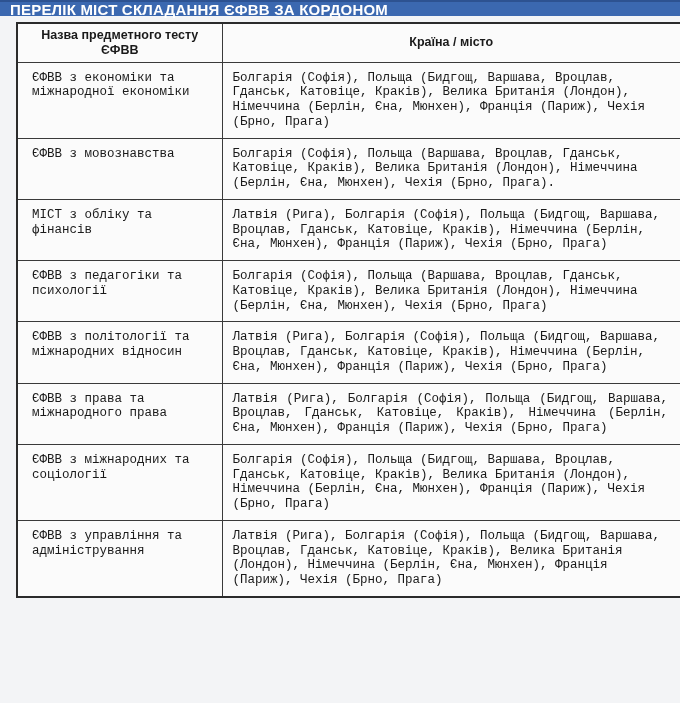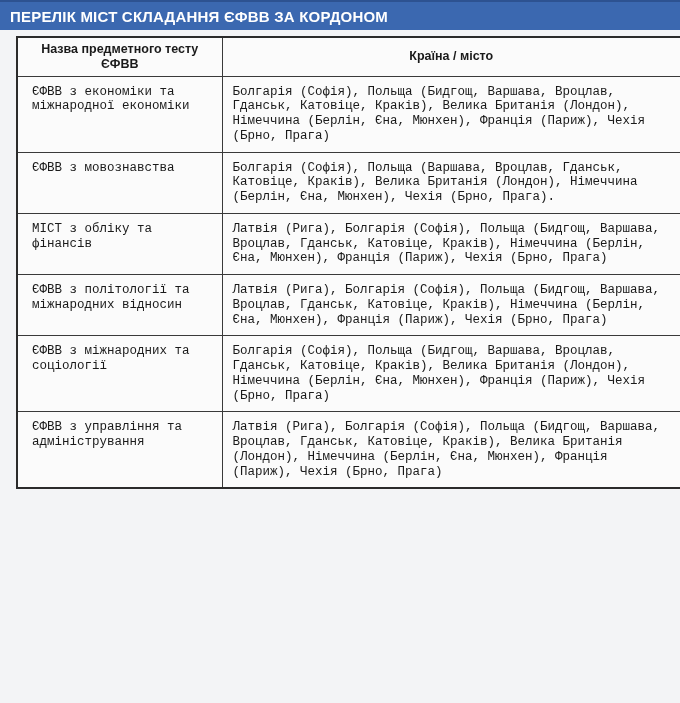--- a/index.html
+++ b/index.html
@@ -17,21 +17,21 @@
   body{
     background:var(--page-bg);
     font-family:"Liberation Sans","DejaVu Sans",sans-serif;
     color:var(--text);
     width:680px;
     min-height:703px;
   }
   .title-bar{
     background:var(--title-bar-bg);
     border-top:2px solid var(--title-bar-edge);
-    height:30px;
+    height:16px;
     display:flex;
     align-items:center;
     padding:0 10px;
   }
   .title-bar span{
     color:var(--title-text);
     font-weight:bold;
     font-size:15px;
     letter-spacing:0.2px;
     white-space:nowrap;
@@ -99,22 +99,30 @@
         </tr>
         <tr>
           <td class="test-cell">ЄФВВ з мовознавства</td>
           <td class="loc-cell">Болгарія (Софія), Польща (Варшава, Вроцлав, Гданськ, Катовіце, Краків), Велика Британія (Лондон), Німеччина (Берлін, Єна, Мюнхен), Чехія (Брно, Прага).</td>
         </tr>
         <tr>
           <td class="test-cell">МІСТ з обліку та фінансів</td>
           <td class="loc-cell">Латвія (Рига), Болгарія (Софія), Польща (Бидгощ, Варшава, Вроцлав, Гданськ, Катовіце, Краків), Німеччина (Берлін, Єна, Мюнхен), Франція (Париж), Чехія (Брно, Прага)</td>
         </tr>
         <tr>
+          <td class="test-cell">ЄФВВ з педагогіки та психології</td>
+          <td class="loc-cell">Болгарія (Софія), Польща (Варшава, Вроцлав, Гданськ, Катовіце, Краків), Велика Британія (Лондон), Німеччина (Берлін, Єна, Мюнхен), Чехія (Брно, Прага)</td>
+        </tr>
+        <tr>
           <td class="test-cell">ЄФВВ з політології та міжнародних відносин</td>
           <td class="loc-cell">Латвія (Рига), Болгарія (Софія), Польща (Бидгощ, Варшава, Вроцлав, Гданськ, Катовіце, Краків), Німеччина (Берлін, Єна, Мюнхен), Франція (Париж), Чехія (Брно, Прага)</td>
+        </tr>
+        <tr>
+          <td class="test-cell">ЄФВВ з права та міжнародного права</td>
+          <td class="loc-cell justify">Латвія (Рига), Болгарія (Софія), Польща (Бидгощ, Варшава, Вроцлав, Гданськ, Катовіце, Краків), Німеччина (Берлін, Єна, Мюнхен), Франція (Париж), Чехія (Брно, Прага)</td>
         </tr>
         <tr>
           <td class="test-cell">ЄФВВ з міжнародних та соціології</td>
           <td class="loc-cell">Болгарія (Софія), Польща (Бидгощ, Варшава, Вроцлав, Гданськ, Катовіце, Краків), Велика Британія (Лондон), Німеччина (Берлін, Єна, Мюнхен), Франція (Париж), Чехія (Брно, Прага)</td>
         </tr>
         <tr>
           <td class="test-cell">ЄФВВ з управління та адміністрування</td>
           <td class="loc-cell">Латвія (Рига), Болгарія (Софія), Польща (Бидгощ, Варшава, Вроцлав, Гданськ, Катовіце, Краків), Велика Британія (Лондон), Німеччина (Берлін, Єна, Мюнхен), Франція (Париж), Чехія (Брно, Прага)</td>
         </tr>
       </tbody>

